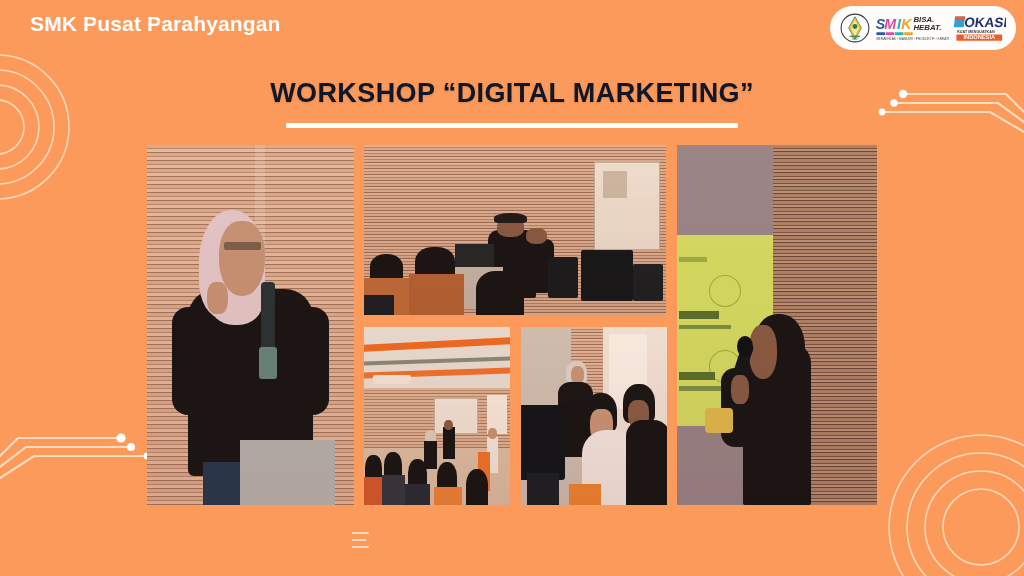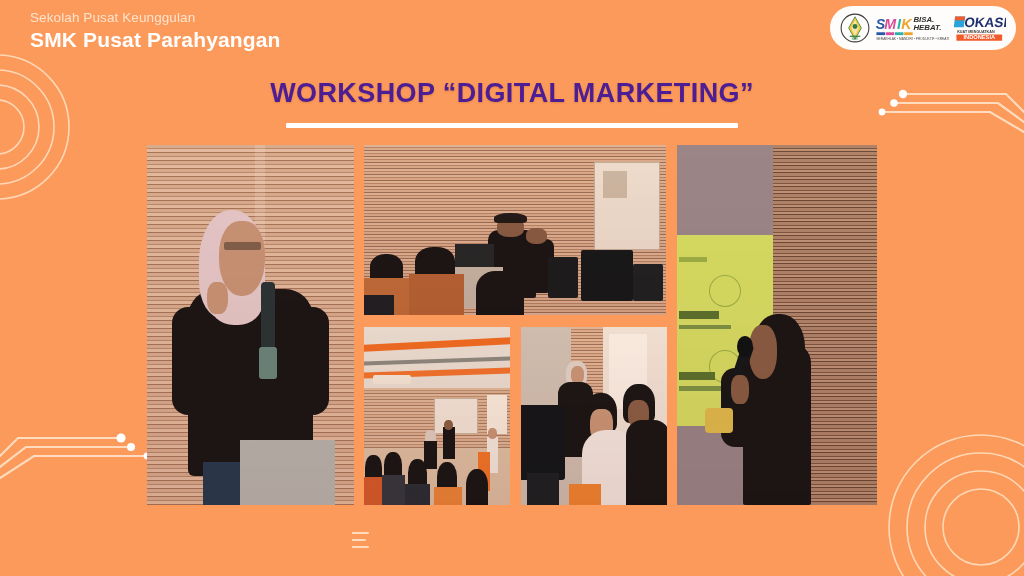--- a/index.html
+++ b/index.html
@@ -74,21 +74,21 @@
   
   .title-wrap {
     position: absolute;
     left: 0; right: 0;
     top: 78px;
     text-align: center;
   }
   .title {
     font-size: 27px;
     font-weight: 700;
-    color: #4c1d95;
+    color: #0f172a;
     letter-spacing: .4px;
     text-shadow: 0 1px 2px rgba(150,70,20,.25);
     white-space: nowrap;
   }
   .title-rule {
     width: 452px;
     height: 5px;
     background: #ffffff;
     margin: 14px auto 0;
     border-radius: 1px;
@@ -228,21 +228,20 @@
 
   <svg class="deco deco-social-lines" viewBox="0 0 30 26">
     <g fill="none" stroke="#ffdcc0" stroke-width="2" stroke-linecap="round">
       <path d="M0 6 L16 6"></path>
       <path d="M0 13 L13 13"></path>
       <path d="M0 20 L16 20"></path>
     </g>
   </svg>
 
   <div class="header">
-    <div class="header-sub">Sekolah Pusat Keunggulan</div>
     <div class="header-main">SMK Pusat Parahyangan</div>
   </div>
 
   <div class="logo-pill">
 
     <div class="logo-slot">
       <svg width="30" height="30" viewBox="0 0 40 40">
         <circle cx="20" cy="20" r="18.5" fill="none" stroke="#3a3a3a" stroke-width="1.4"></circle>
         <path d="M20 5 L28.5 20 L20 35 L11.5 20 Z" fill="#f2c63a" stroke="#2f7d46" stroke-width="1"></path>
         <path d="M20 9 L25 20 L20 31 L15 20 Z" fill="#ffffff" opacity=".55"></path>

